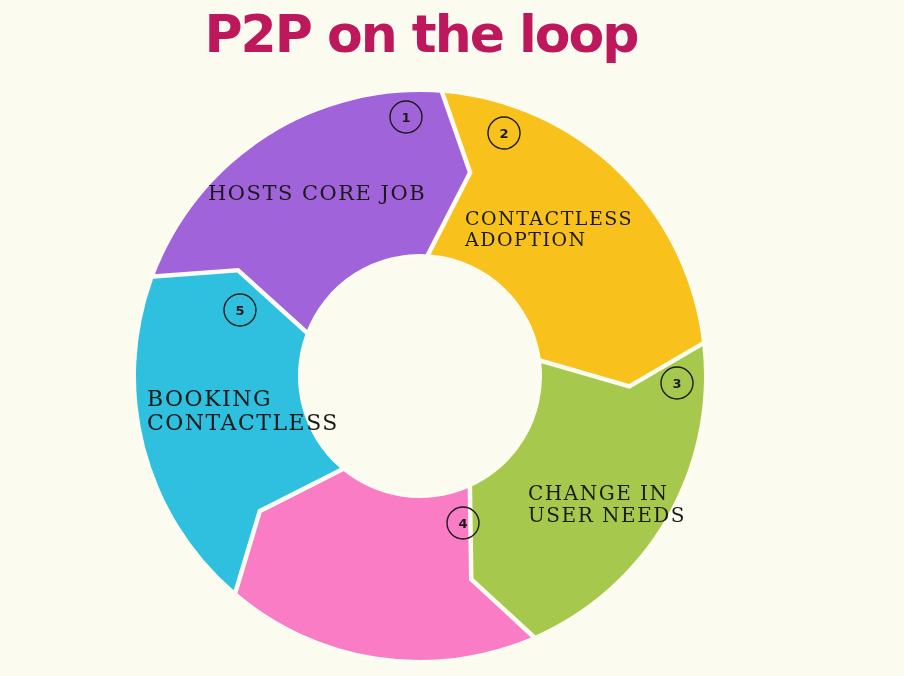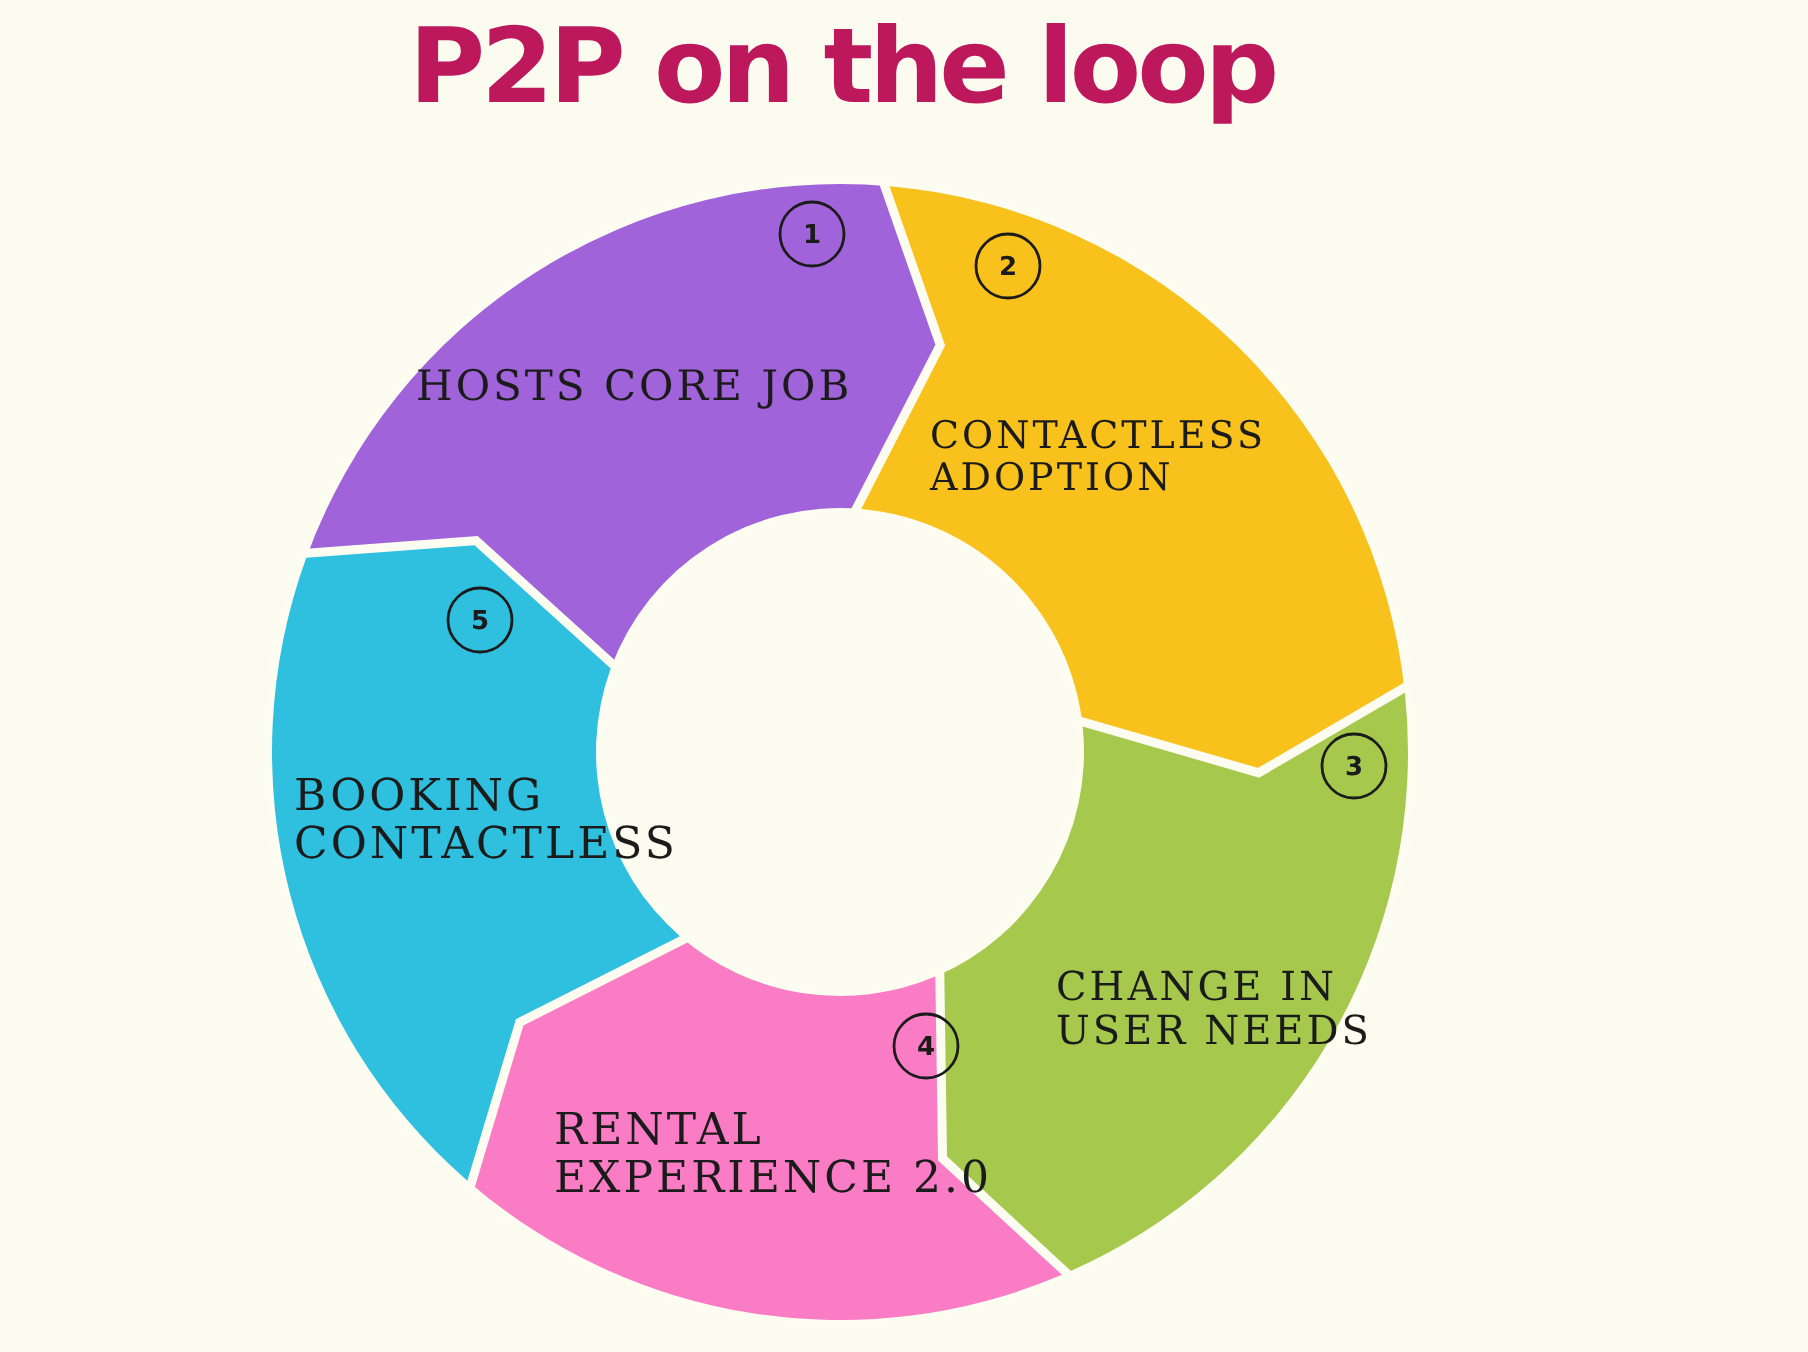--- a/index.html
+++ b/index.html
@@ -81,19 +81,17 @@
     </svg>
 
   <div class="seg-label" style="left: 208px; top: 182px; font-size: 21px;">HOSTS CORE JOB</div>
 
   <div class="seg-label" style="left: 465px; top: 208px; font-size: 19px;">CONTACTLESS
 ADOPTION</div>
 
   <div class="seg-label" style="left: 528px; top: 446px; font-size: 20px; margin-top: 36px;">CHANGE IN
 USER NEEDS</div>
 
-  <div class="seg-label" style="left: 277px; top: 554px; font-size: 22px;">RENTAL
-EXPERIENCE 2.0</div>
 
   <div class="seg-label" style="left: 147px; top: 387px; font-size: 22px;">BOOKING
 CONTACTLESS</div>
 
 </div>
 
 </body></html>

